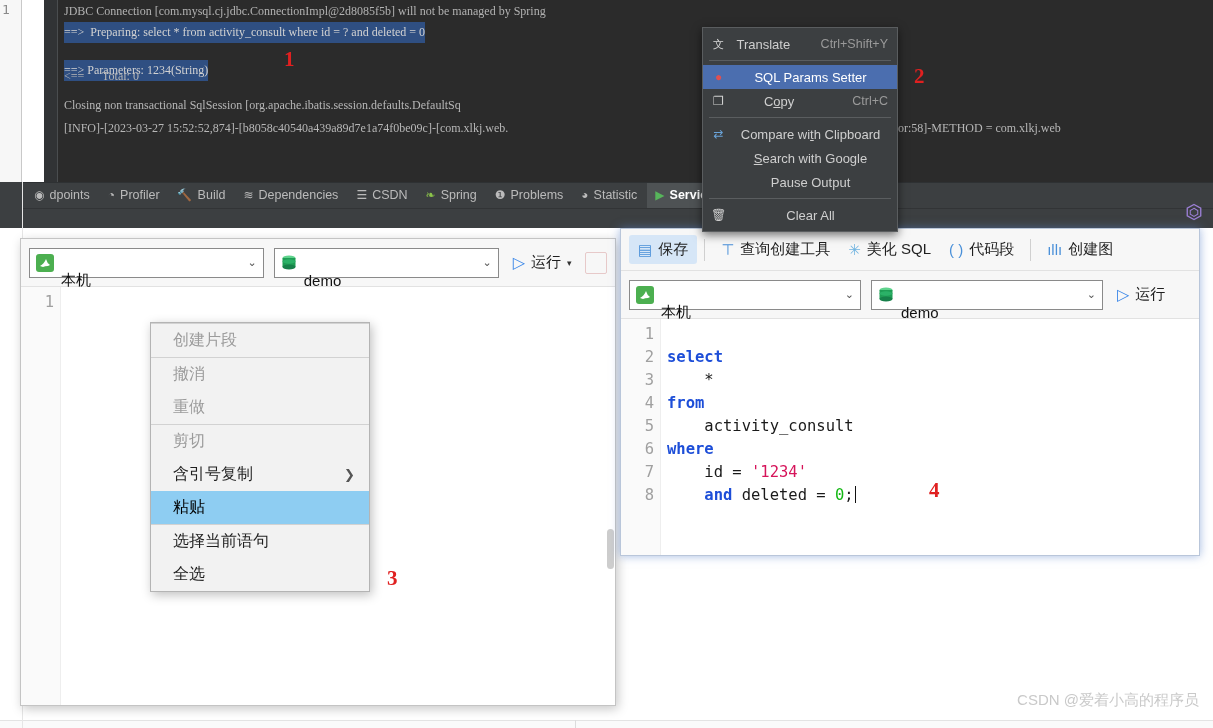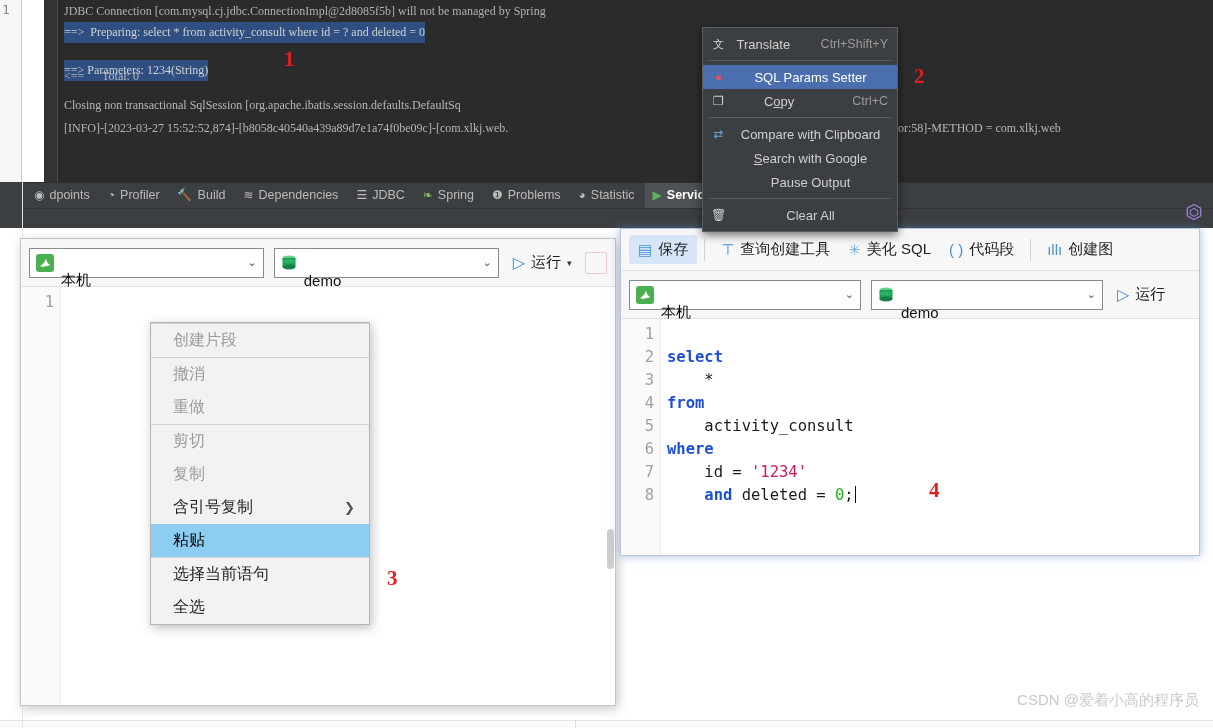--- a/index.html
+++ b/index.html
@@ -227,21 +227,21 @@
         <div class="tab">
           <span class="ti" style="color: rgb(207, 207, 207);">🔨</span>
           <span>Build</span>
         </div>
         <div class="tab">
           <span class="ti">≋</span>
           <span>Dependencies</span>
         </div>
         <div class="tab">
           <span class="ti">☰</span>
-          <span>JDBC</span>
+          <span>CSDN</span>
         </div>
         <div class="tab">
           <span class="ti" style="color: rgb(139, 195, 74);">❧</span>
           <span>Spring</span>
         </div>
         <div class="tab">
           <span class="ti">❶</span>
           <span>Problems</span>
         </div>
         <div class="tab">
@@ -413,23 +413,20 @@
       <div class="li dis">
         <span class="ll">撤消</span>
       </div>
       <div class="li dis">
         <span class="ll">重做</span>
       </div>
       <div class="hr"></div>
       <div class="li dis">
         <span class="ll">剪切</span>
       </div>
-      <div class="li dis">
-        <span class="ll">复制</span>
-      </div>
       <div class="li">
         <span class="ll">含引号复制</span>
         <span class="sub">❯</span>
       </div>
       <div class="li sel">
         <span class="ll">粘贴</span>
       </div>
       <div class="hr"></div>
       <div class="li">
         <span class="ll">选择当前语句</span>

